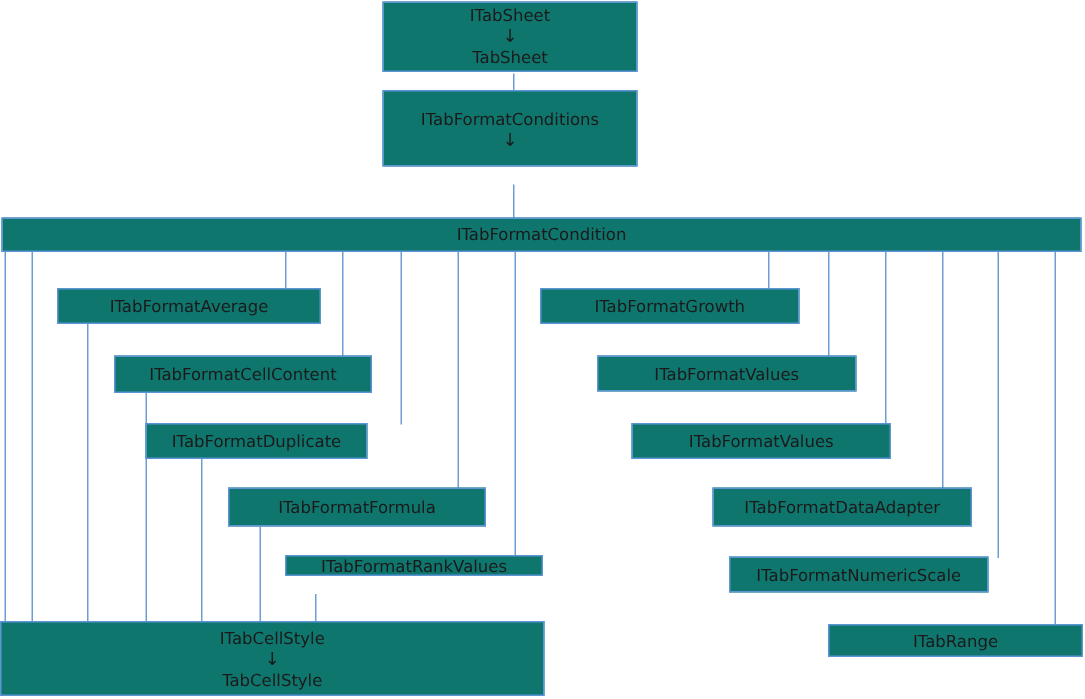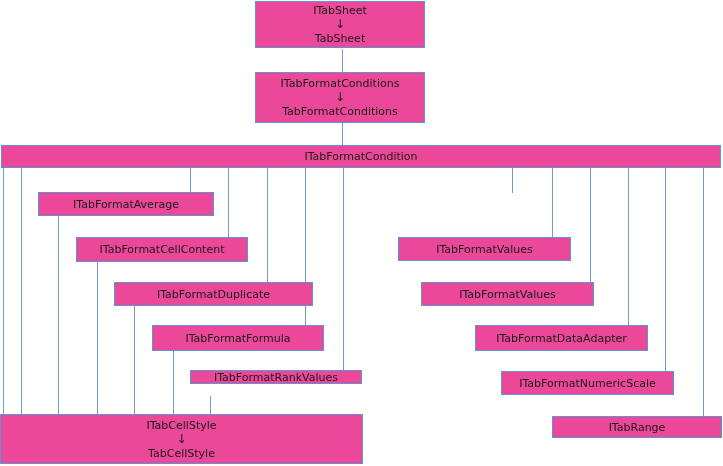--- a/index.html
+++ b/index.html
@@ -4,21 +4,21 @@
 <style>
   html,body{margin:0;padding:0;background:#ffffff;}
   .canvas{
     position:relative;width:723px;height:466px;background:#ffffff;
     font-family:"DejaVu Sans","Liberation Sans",sans-serif;
     font-size:11px;color:#1a1a1a;overflow:hidden;
   }
   .vline{position:absolute;width:1px;background:#6e9dd6;}
   .node{
     position:absolute;box-sizing:border-box;
-    background:#ec4899;border:1px solid #5b95d5;
+    background:#0f766e;border:1px solid #5b95d5;
     display:flex;align-items:center;justify-content:center;
     text-align:center;white-space:nowrap;
   }
   .multi{flex-direction:column;line-height:15px;}
   .thick{border-width:1.5px;}
   .arrow{font-size:12px;line-height:13px;}
 </style>
 </head>
 <body>
 
@@ -44,56 +44,58 @@
   <div class="vline" style="left:134px;top:306px;height:109px"></div>
   <div class="vline" style="left:173px;top:351px;height:64px"></div>
   <div class="vline" style="left:210px;top:396px;height:19px"></div>
 
   <div class="node multi" style="left:255px;top:1px;width:170px;height:47px">
     <span>ITabSheet</span>
     <span class="arrow">↓</span>
     <span>TabSheet</span>
   </div>
 
-  <div class="node multi" style="left:255px;top:72px;width:170px;height:51px">
+  <div class="node multi" style="left:255px;top:60px;width:170px;height:51px">
     <span>ITabFormatConditions</span>
     <span class="arrow">↓</span>
-    <span>TabFormatConditions</span>
   </div>
 
   <div class="node thick" style="left:1px;top:145px;width:720px;height:23px">
     <span>ITabFormatCondition</span>
   </div>
 
   <div class="node" style="left:38px;top:192px;width:176px;height:24px">
     <span>ITabFormatAverage</span>
   </div>
   <div class="node" style="left:76px;top:237px;width:172px;height:25px">
     <span>ITabFormatCellContent</span>
   </div>
-  <div class="node" style="left:114px;top:282px;width:199px;height:24px">
+  <div class="node" style="left:97px;top:282px;width:148px;height:24px">
     <span>ITabFormatDuplicate</span>
   </div>
   <div class="node" style="left:152px;top:325px;width:172px;height:26px">
     <span>ITabFormatFormula</span>
   </div>
   <div class="node" style="left:190px;top:370px;width:172px;height:14px">
     <span>ITabFormatRankValues</span>
   </div>
 
+  <div class="node" style="left:360px;top:192px;width:173px;height:24px">
+    <span>ITabFormatGrowth</span>
+  </div>
   <div class="node" style="left:398px;top:237px;width:173px;height:24px">
     <span>ITabFormatValues</span>
   </div>
   <div class="node" style="left:421px;top:282px;width:173px;height:24px">
     <span>ITabFormatValues</span>
   </div>
   <div class="node" style="left:475px;top:325px;width:173px;height:26px">
     <span>ITabFormatDataAdapter</span>
   </div>
-  <div class="node" style="left:501px;top:371px;width:173px;height:24px">
+  <div class="node" style="left:486px;top:371px;width:173px;height:24px">
     <span>ITabFormatNumericScale</span>
   </div>
   <div class="node" style="left:552px;top:416px;width:170px;height:22px">
     <span>ITabRange</span>
   </div>
 
   <div class="node multi thick" style="left:0px;top:414px;width:363px;height:50px">
     <span>ITabCellStyle</span>
     <span class="arrow">↓</span>
     <span>TabCellStyle</span>

